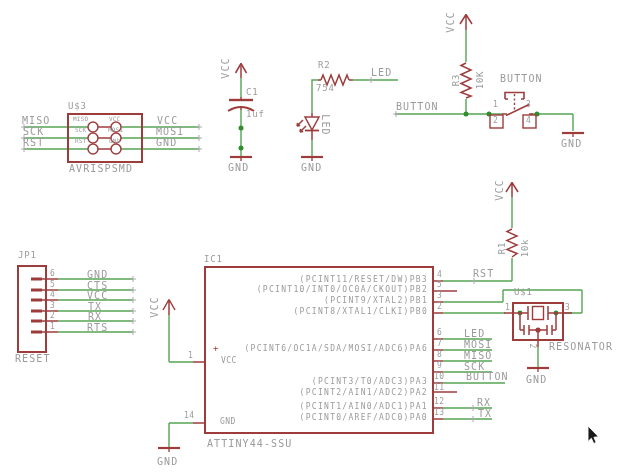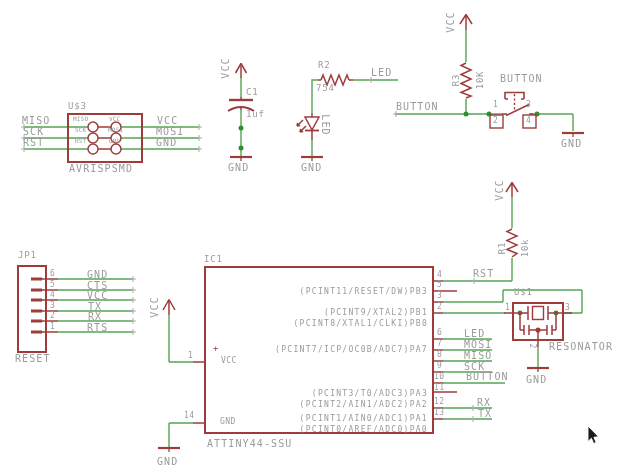--- a/index.html
+++ b/index.html
@@ -8,21 +8,21 @@
   svg{position:absolute;left:0;top:0;}
   .t{position:absolute;color:#9b9b9b;line-height:1;white-space:nowrap;z-index:3;}
   .s6{font-size:6px;letter-spacing:.2px;}
   .s8{font-size:8px;letter-spacing:.4px;}
   .s8f{font-size:8px;letter-spacing:1.3px;}
   .s9{font-size:9px;letter-spacing:.8px;}
   .s10{font-size:10px;letter-spacing:1.1px;}
   .v{transform:translate(-50%,-50%) rotate(-90deg);}
   .v90{transform:translate(-50%,-50%) rotate(90deg);}
   .red{color:#a03d3d;}
-  .ra{text-align:right;margin-top:12px;}
+  .ra{text-align:right;}
 </style>
 </head>
 <body>
 
 <div id="canvas">
 
 <svg width="620" height="473" viewBox="0 0 620 473">
 
   <g stroke="#55a555" stroke-width="1.4" fill="none">
 
@@ -212,23 +212,24 @@
 <span class="t s10" style="left:207px;top:439px">ATTINY44-SSU</span>
 <span class="t s9 red" style="left:213px;top:344px">+</span>
 <span class="t s8" style="left:221px;top:357px">VCC</span>
 <span class="t s8" style="left:220px;top:418px">GND</span>
 <span class="t s8" style="left:188px;top:352px">1</span>
 <span class="t s8" style="left:184px;top:412px">14</span>
 <span class="t s10 v" style="left:155px;top:307px">VCC</span>
 <span class="t s10" style="left:157px;top:457px">GND</span>
 
 <span class="t s8f ra" style="right:192px;top:276px">(PCINT11/RESET/DW)PB3</span>
+<span class="t s8f ra" style="right:192px;top:286px">(PCINT10/INT0/OC0A/CKOUT)PB2</span>
 <span class="t s8f ra" style="right:192px;top:297px">(PCINT9/XTAL2)PB1</span>
 <span class="t s8f ra" style="right:192px;top:308px">(PCINT8/XTAL1/CLKI)PB0</span>
-<span class="t s8f ra" style="right:192px;top:334px">(PCINT7/ICP/OC0B/ADC7)PA7</span>
+<span class="t s8f ra" style="right:192px;top:345px">(PCINT6/OC1A/SDA/MOSI/ADC6)PA6</span>
 <span class="t s8f ra" style="right:192px;top:378px">(PCINT3/T0/ADC3)PA3</span>
 <span class="t s8f ra" style="right:192px;top:389px">(PCINT2/AIN1/ADC2)PA2</span>
 <span class="t s8f ra" style="right:192px;top:403px">(PCINT1/AIN0/ADC1)PA1</span>
 <span class="t s8f ra" style="right:192px;top:414px">(PCINT0/AREF/ADC0)PA0</span>
 
 <span class="t s8" style="left:437px;top:271px">4</span>
 <span class="t s8" style="left:437px;top:281px">5</span>
 <span class="t s8" style="left:437px;top:292px">3</span>
 <span class="t s8" style="left:437px;top:303px">2</span>
 <span class="t s8" style="left:437px;top:329px">6</span>

